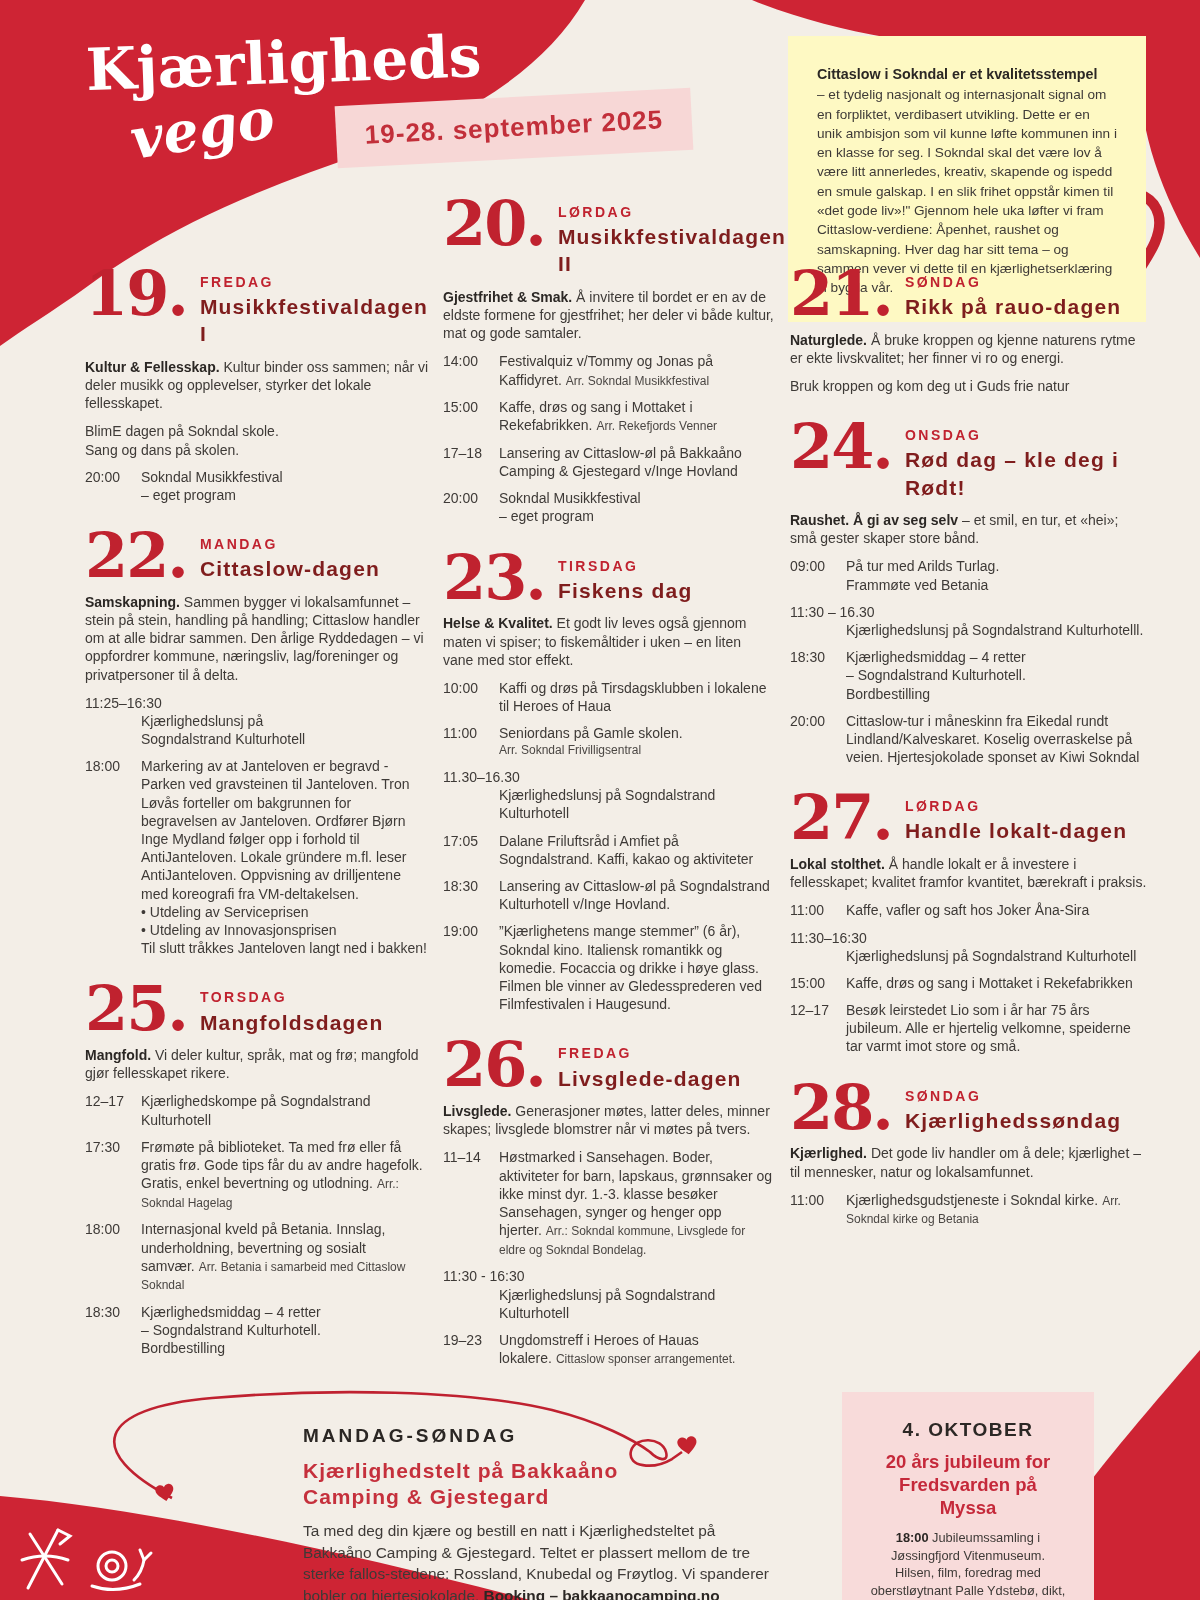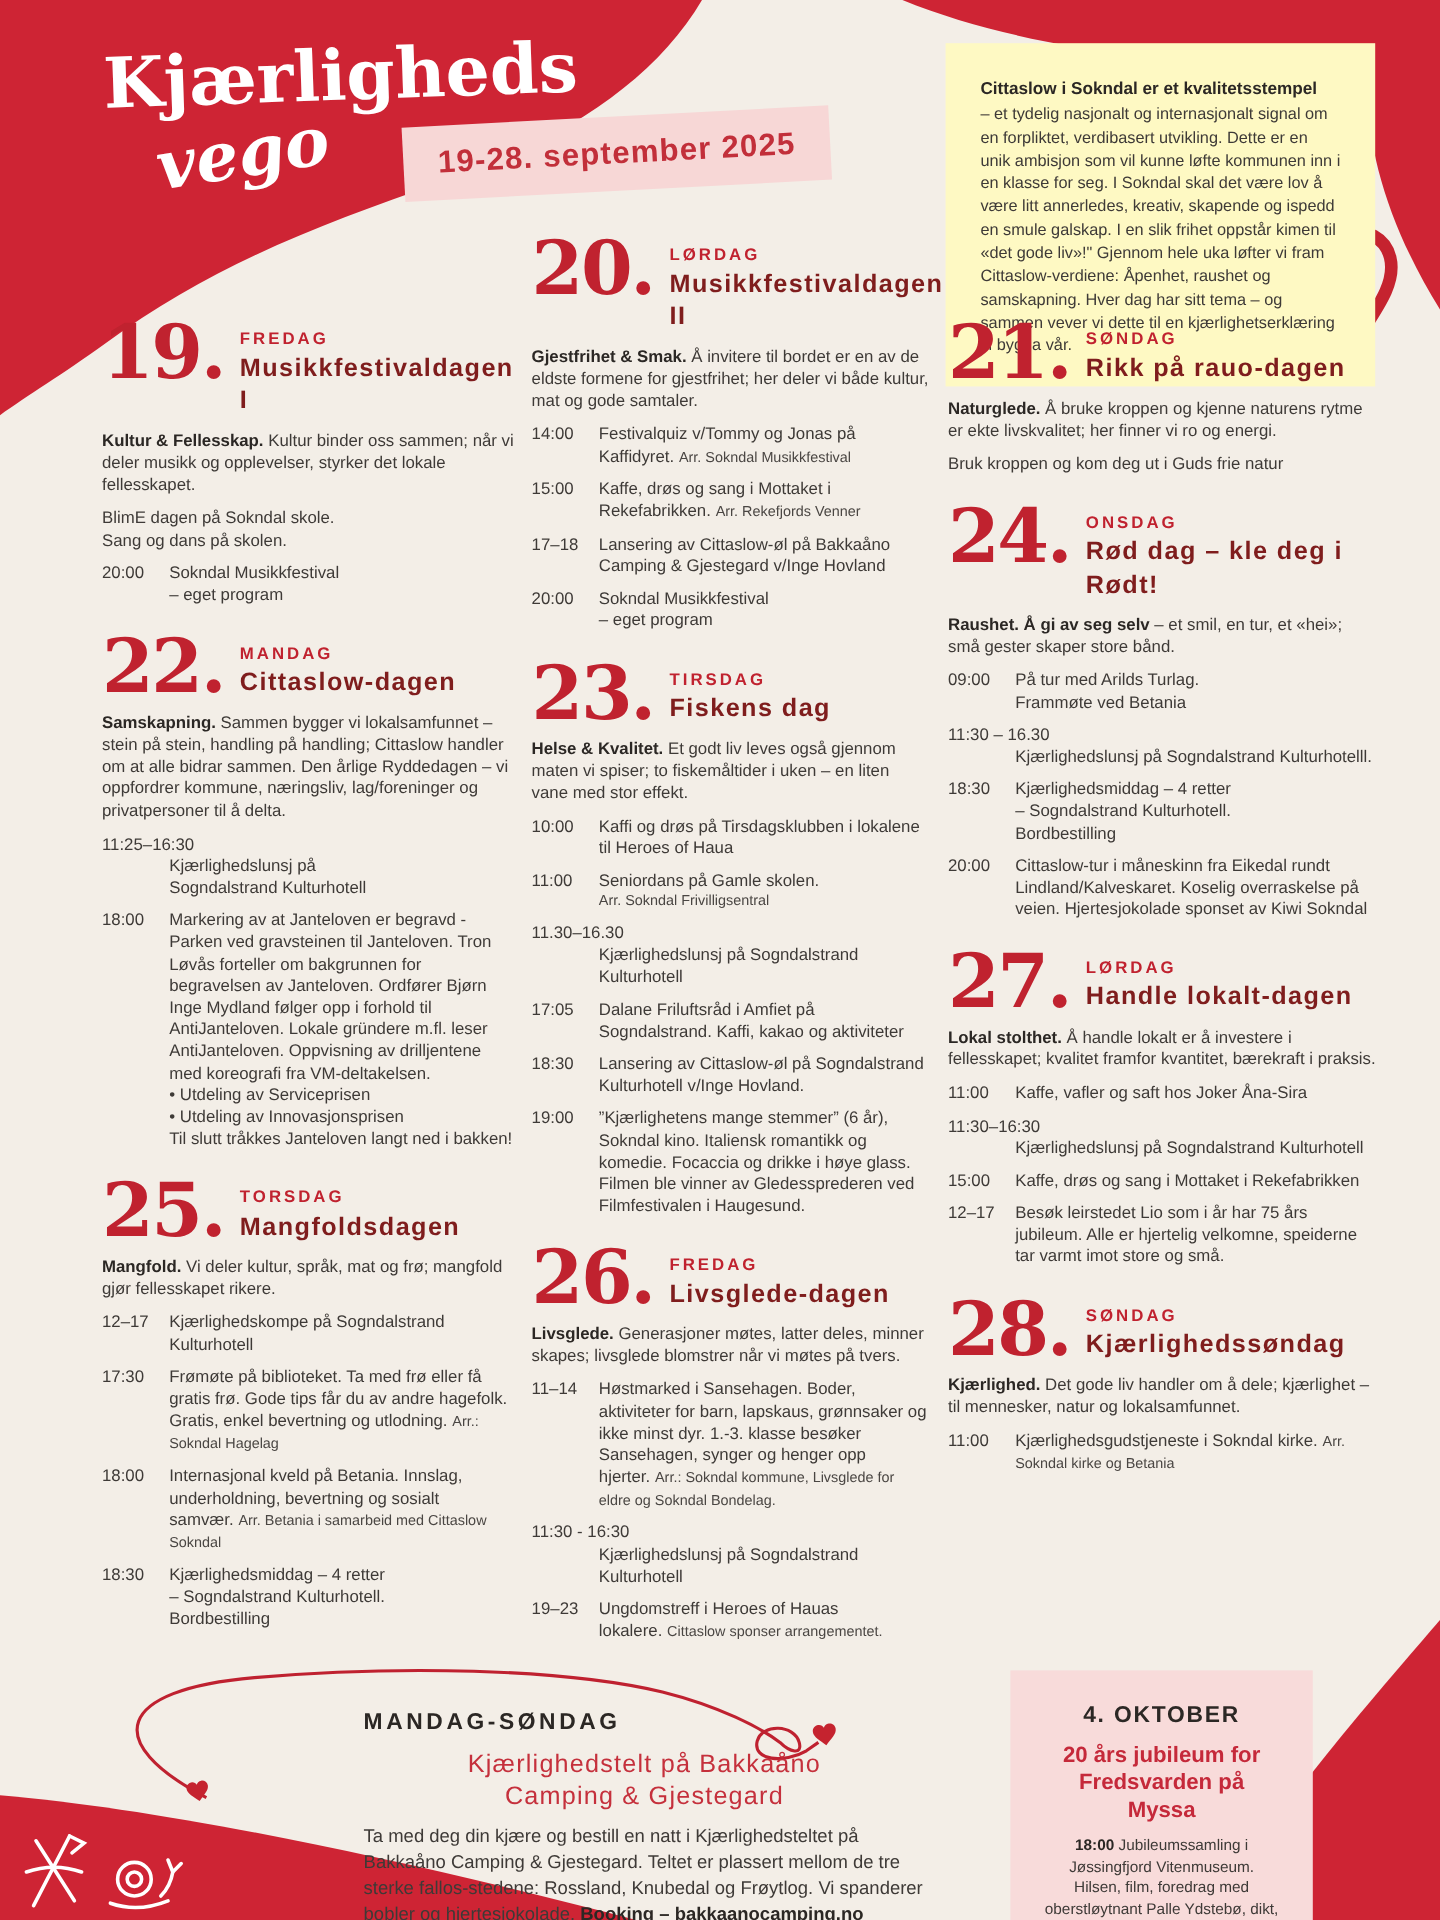--- a/index.html
+++ b/index.html
@@ -41,22 +41,22 @@
   .event .etext{flex:1;}
   .event .etext>span{white-space:pre-line;}
   .event.stacked{display:block;}
   .event.stacked .time{display:block;}
   .event.stacked .etext{display:block;padding-left:56px;}
   .note{font-size:12px;color:#4a4643;margin-left:4px;}
   .note.nblock{display:block;margin-left:0;margin-top:1px;}
   
   .camping{position:absolute;left:303px;top:1424px;width:468px;z-index:1;}
   .camp-kicker{font-weight:700;font-size:19px;letter-spacing:3px;color:#2b2724;}
-  .camp-title{font-weight:400;font-size:21px;letter-spacing:1px;line-height:1.25;color:#c5303c;
-    margin:9px 0 10px;white-space:pre-line;text-align:center;}
+  .camp-title{font-weight:700;font-size:21px;letter-spacing:1px;line-height:1.25;color:#c5303c;
+    margin:9px 0 10px;white-space:pre-line;}
   .camp-body{font-size:15.4px;line-height:1.4;}
   .camp-body b{color:#2b2724;}
   .october{position:absolute;left:842px;top:1392px;width:196px;z-index:1;background:#f8dbda;
     padding:26px 28px 24px;text-align:center;}
   .oct-date{font-weight:700;font-size:19px;letter-spacing:1.5px;color:#2c2825;}
   .oct-title{font-weight:700;font-size:18.5px;line-height:1.25;color:#c5293a;margin:7px 0 10px;}
   .oct-event{font-size:12.8px;line-height:1.38;margin:8px 0 0;color:#3e3a37;}
   .oct-event b{color:#2b2724;}
 </style>
 </head>

